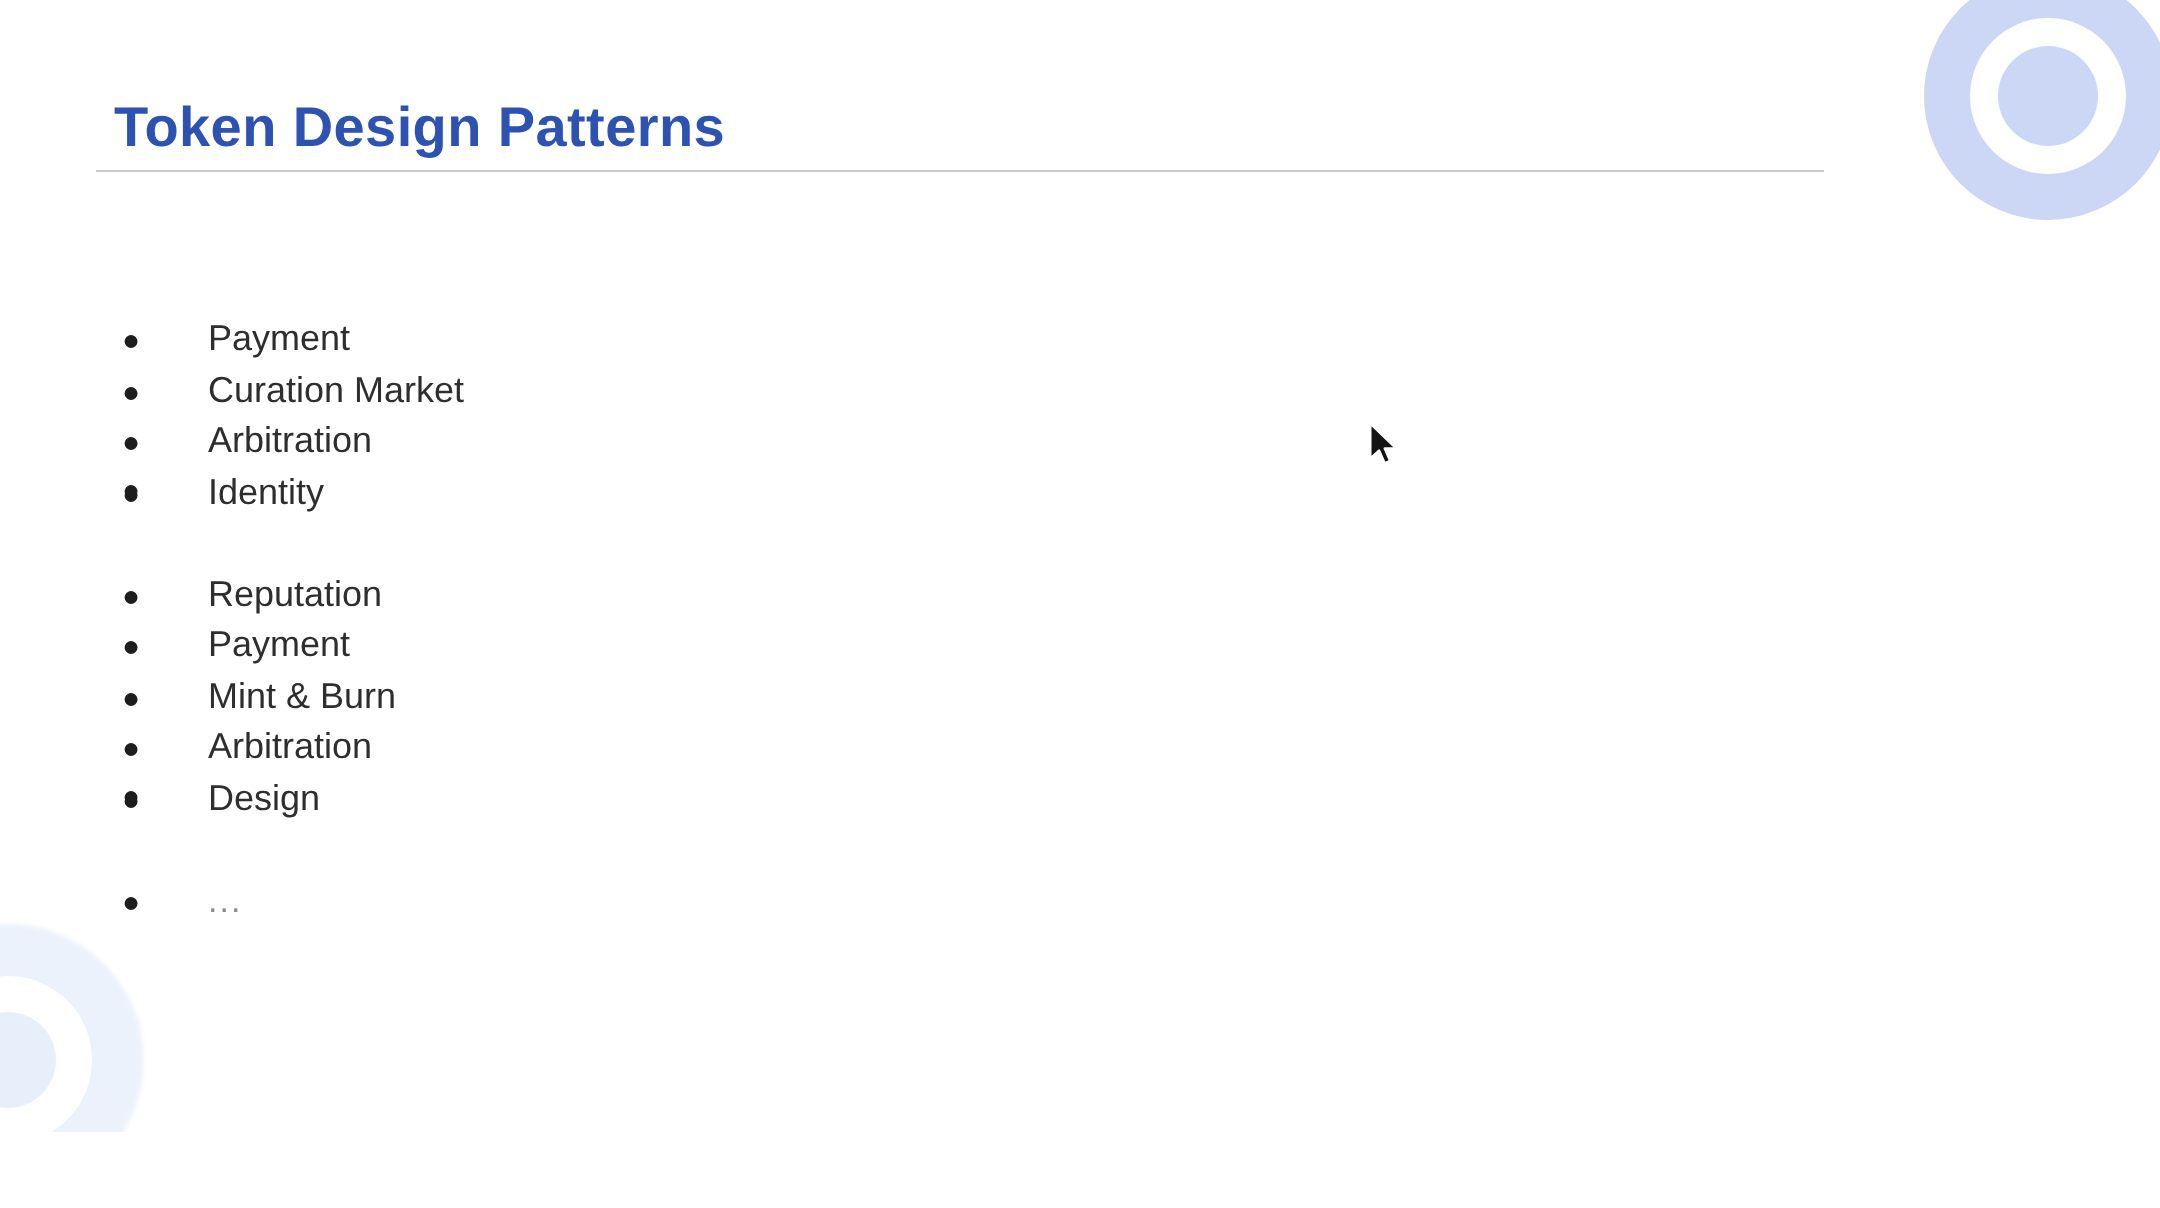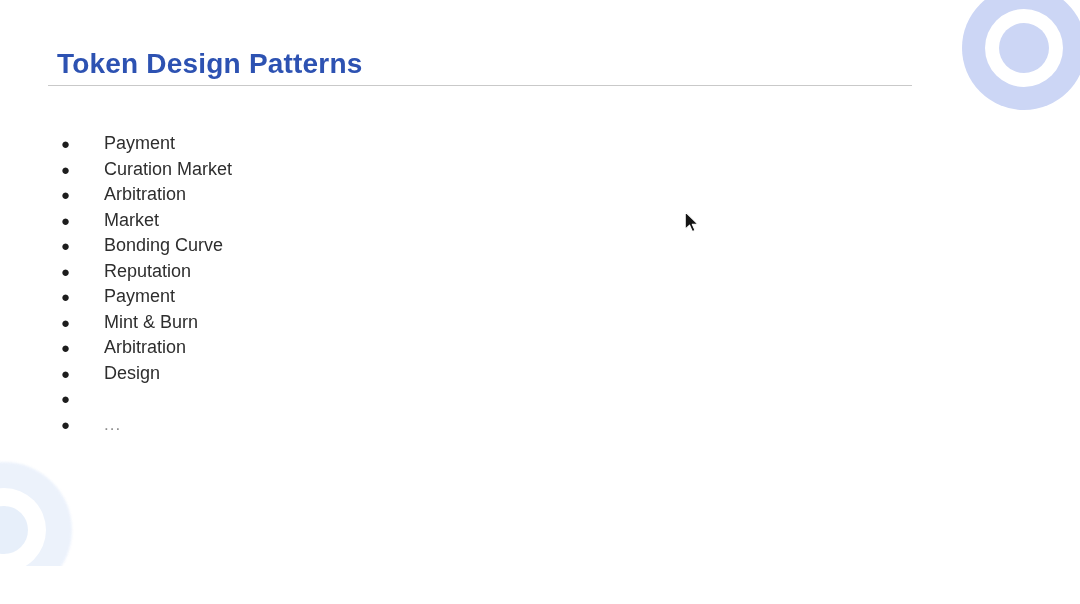--- a/index.html
+++ b/index.html
@@ -119,20 +119,21 @@
     line-height: 25.5px;
     color: #1d1d1d;
   }
 
   .bullet-label {
     flex: 0 0 auto;
     font-size: 18px;
     line-height: 25.5px;
     color: #2e2e2e;
     white-space: nowrap;
+    margin-top: 26px;
   }
 
   .bullet-label.is-ellipsis {
     color: #8c8c8c;
     font-size: 17px;
     letter-spacing: 1px;
   }
 
   
   .cursor {
@@ -168,25 +169,24 @@
     <li class="bullet-item">
       <span class="bullet-dot">●</span>
       <span class="bullet-label">Curation Market</span>
     </li>
     <li class="bullet-item">
       <span class="bullet-dot">●</span>
       <span class="bullet-label">Arbitration</span>
     </li>
     <li class="bullet-item">
       <span class="bullet-dot">●</span>
-      <span class="bullet-label">Market</span>
-    </li>
-    <li class="bullet-item">
-      <span class="bullet-dot">●</span>
-      <span class="bullet-label">Bonding Curve</span>
+      <span class="bullet-label">Identity</span>
+    </li>
+    <li class="bullet-item">
+      <span class="bullet-dot">●</span>
     </li>
     <li class="bullet-item">
       <span class="bullet-dot">●</span>
       <span class="bullet-label">Reputation</span>
     </li>
     <li class="bullet-item">
       <span class="bullet-dot">●</span>
       <span class="bullet-label">Payment</span>
     </li>
     <li class="bullet-item">

